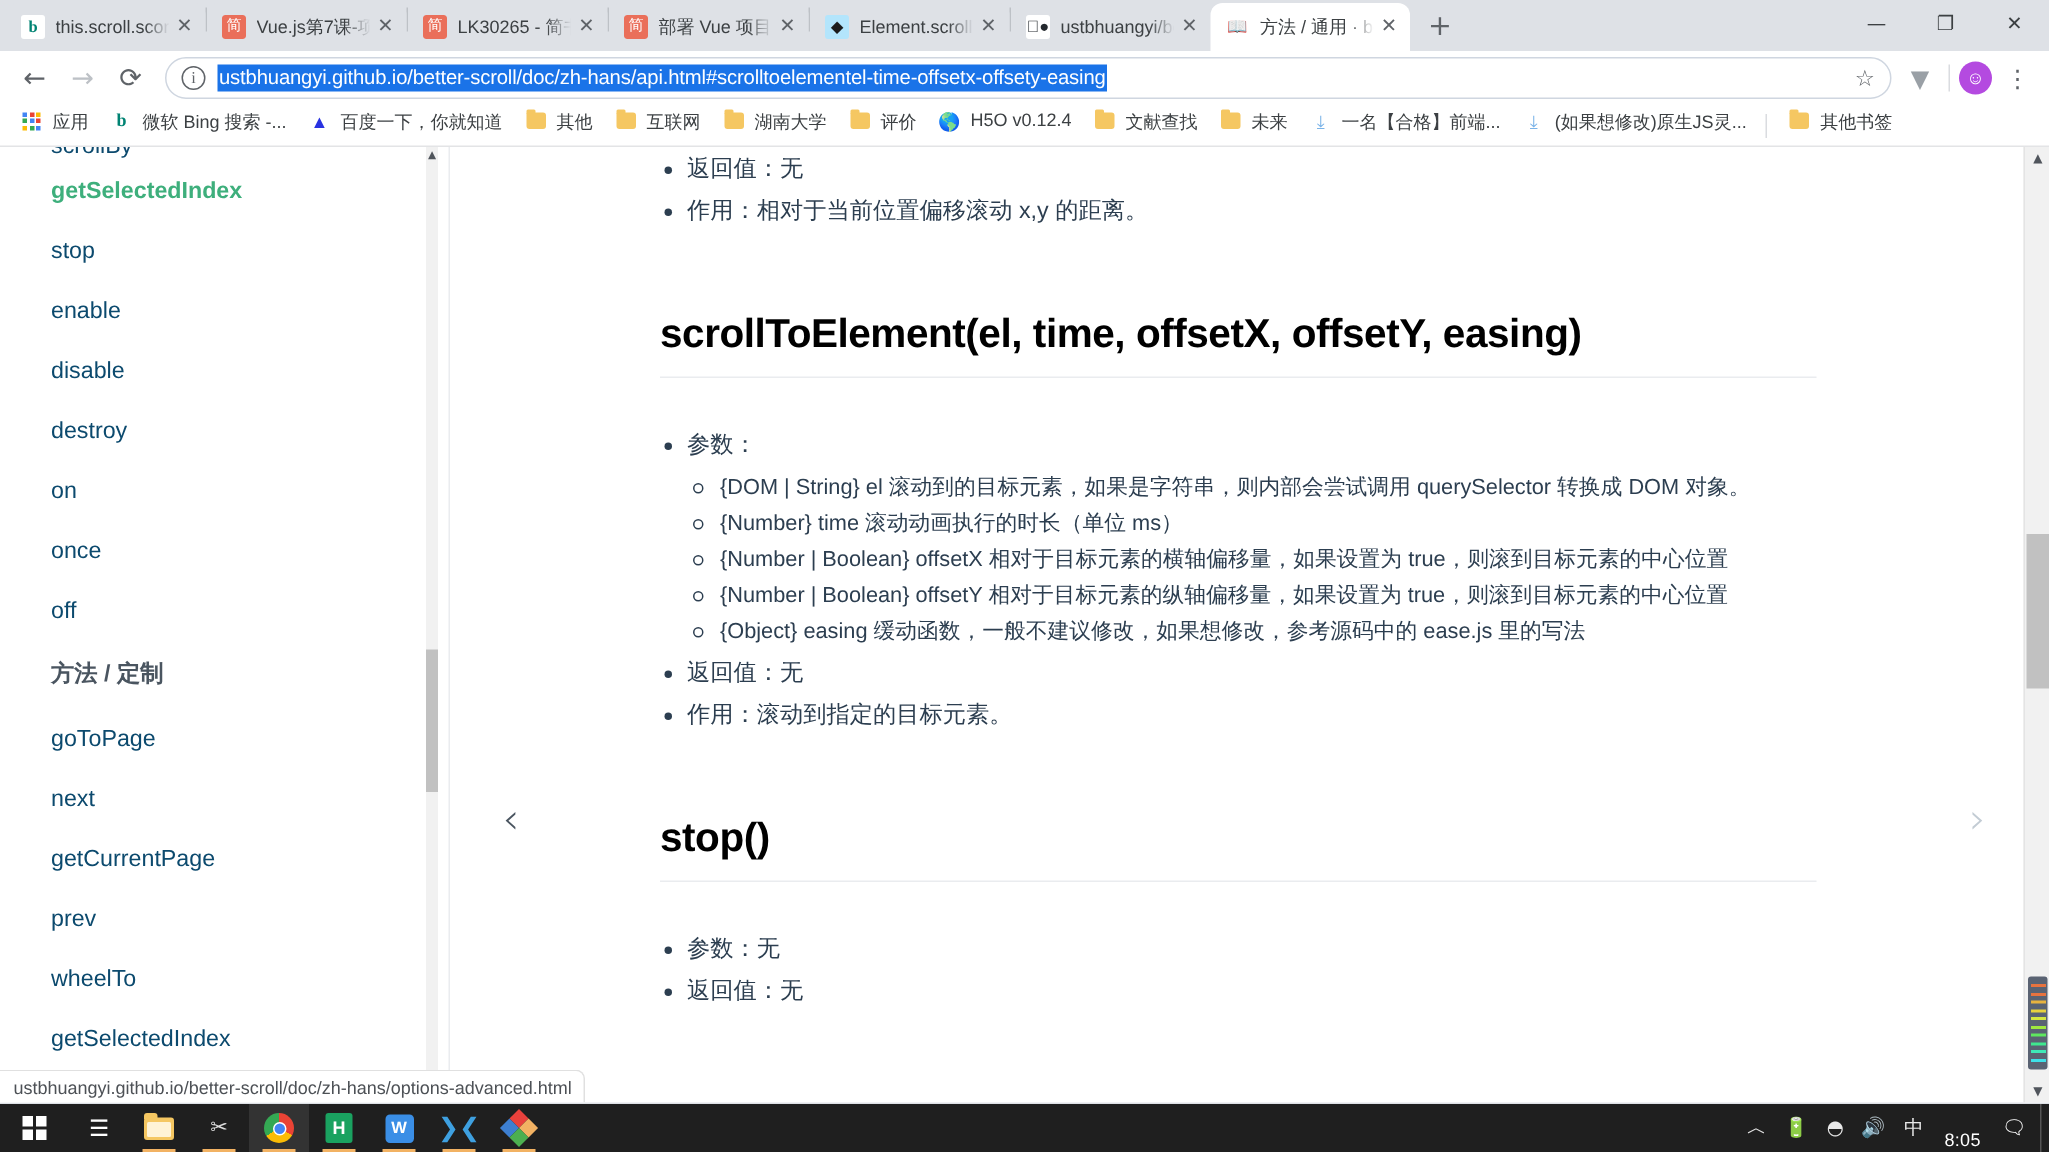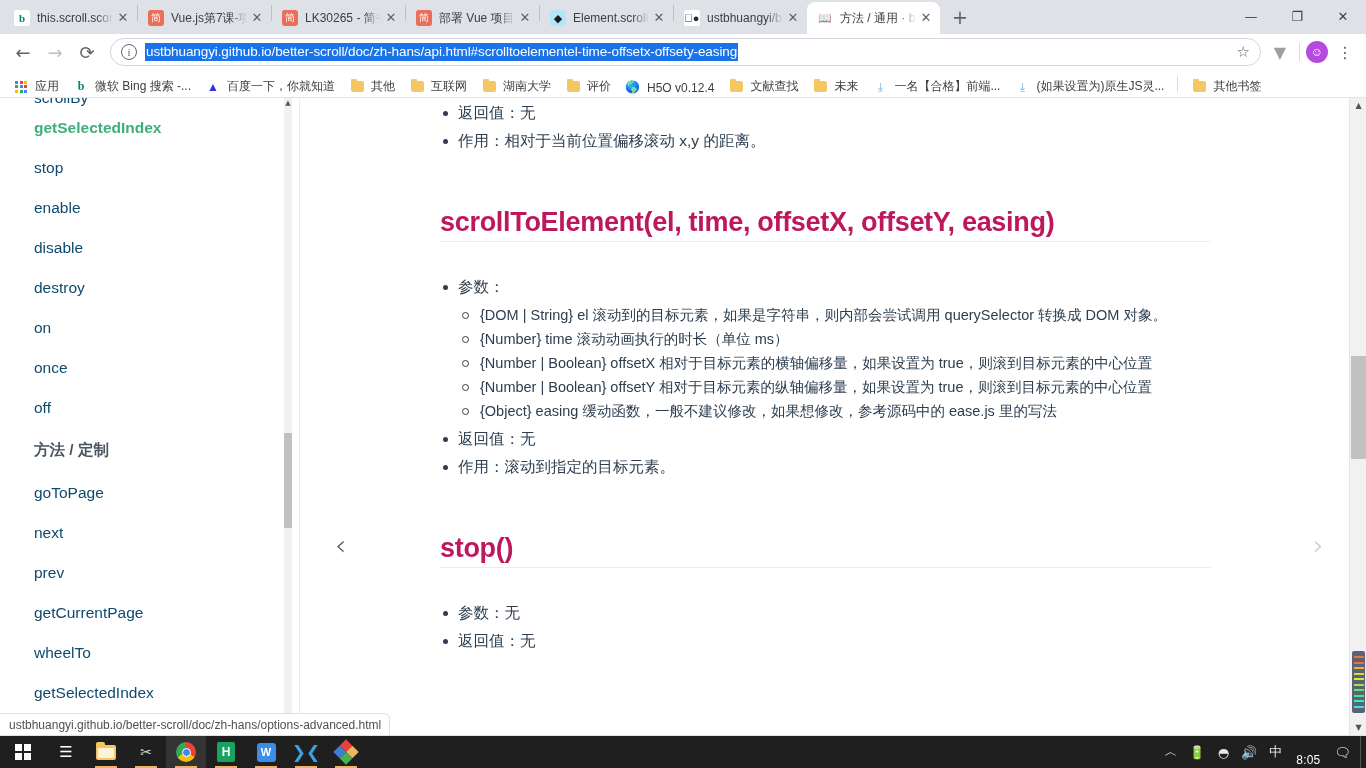--- a/index.html
+++ b/index.html
@@ -102,21 +102,21 @@
   }
   .kebab { width: 26px; height:26px; display:flex; align-items:center; justify-content:center;
            color:#5f6368; font-size:16px; font-family:"DejaVu Sans",sans-serif; margin-left:4px;}
 
   
   .bookmarks {
     height: 28px; background: #ffffff; display: flex; align-items: center;
     padding: 0 6px; border-bottom: 1px solid #e3e4e6; overflow: hidden;
   }
   .bm {
-    display: flex; align-items: flex-end; height: 22px;
+    display: flex; align-items: flex-start; height: 22px;
     padding: 0 7px; border-radius: 4px; flex: 0 0 auto;
     font-size: 12px; color: #3c4043; white-space: nowrap;
   }
   .bm .bm-ic { width:16px; height:16px; flex:0 0 16px; margin-right:6px;
                display:flex; align-items:center; justify-content:center; font-size:12px; }
   .ic-apps { display:grid; grid-template-columns:repeat(3,3px); grid-template-rows:repeat(3,3px);
              gap:1.5px; }
   .ic-apps i { background:#4285f4; display:block; width:3px; height:3px; }
   .ic-apps i:nth-child(2){background:#ea4335}.ic-apps i:nth-child(3){background:#fbbc05}
   .ic-apps i:nth-child(4){background:#34a853}.ic-apps i:nth-child(5){background:#4285f4}
@@ -194,22 +194,22 @@
   ul.doc ul > li::before {
     content: ""; position: absolute; left: 4px; top: 9px;
     width: 5px; height: 5px; border-radius: 50%;
     background: transparent; border: 1px solid #2c3e50;
   }
   code.ic {
     font-family: "Liberation Sans", sans-serif; font-size: 14.5px; color: #2c3e50;
   }
 
   h2.api {
-    font-size: 27px; color: #be185d; font-weight: bold; letter-spacing: -0.3px;
-    margin: 0; padding-bottom: 3px; border-bottom: 1px solid #eaecef;
+    font-size: 27px; color: #000000; font-weight: bold; letter-spacing: -0.3px;
+    margin: 0; padding-bottom: 13px; border-bottom: 1px solid #eaecef;
   }
   .sec-gap-top { height: 50px; }
   .sec-gap-mid { height: 30px; }
 
   
   .pagenav {
     position: absolute; top: 434px; font-size: 28px; line-height: 28px;
     font-family: "DejaVu Sans", sans-serif; font-weight: 300;
   }
   .pagenav.prev { left: 335px; color: #4a5560; }
@@ -463,21 +463,21 @@
           <span class="folder"></span>
         </span>
       <span>未来</span>
     </div>
     <div class="bm">
       <span class="bm-ic bm-chev">⤓</span>
       <span>一名【合格】前端...</span>
     </div>
     <div class="bm">
       <span class="bm-ic bm-chev">⤓</span>
-      <span>(如果设置为)原生JS灵...</span>
+      <span>(如果想修改)原生JS灵...</span>
     </div>
     <div class="bm-sep"></div>
     <div class="bm">
       <span class="bm-ic">
           <span class="folder"></span>
         </span>
       <span>其他书签</span>
     </div>
   </div>
 
@@ -490,22 +490,22 @@
         <div class="side-link">stop</div>
         <div class="side-link">enable</div>
         <div class="side-link">disable</div>
         <div class="side-link">destroy</div>
         <div class="side-link">on</div>
         <div class="side-link">once</div>
         <div class="side-link">off</div>
         <div class="side-group">方法 / 定制</div>
         <div class="side-link">goToPage</div>
         <div class="side-link">next</div>
+        <div class="side-link">getCurrentPage</div>
         <div class="side-link">prev</div>
-        <div class="side-link">getCurrentPage</div>
         <div class="side-link">wheelTo</div>
         <div class="side-link">getSelectedIndex</div>
       </div>
       <div class="side-scrollbar">
         <div class="up">▲</div>
         <div class="thumb"></div>
       </div>
     </div>
 
     <div class="content">

